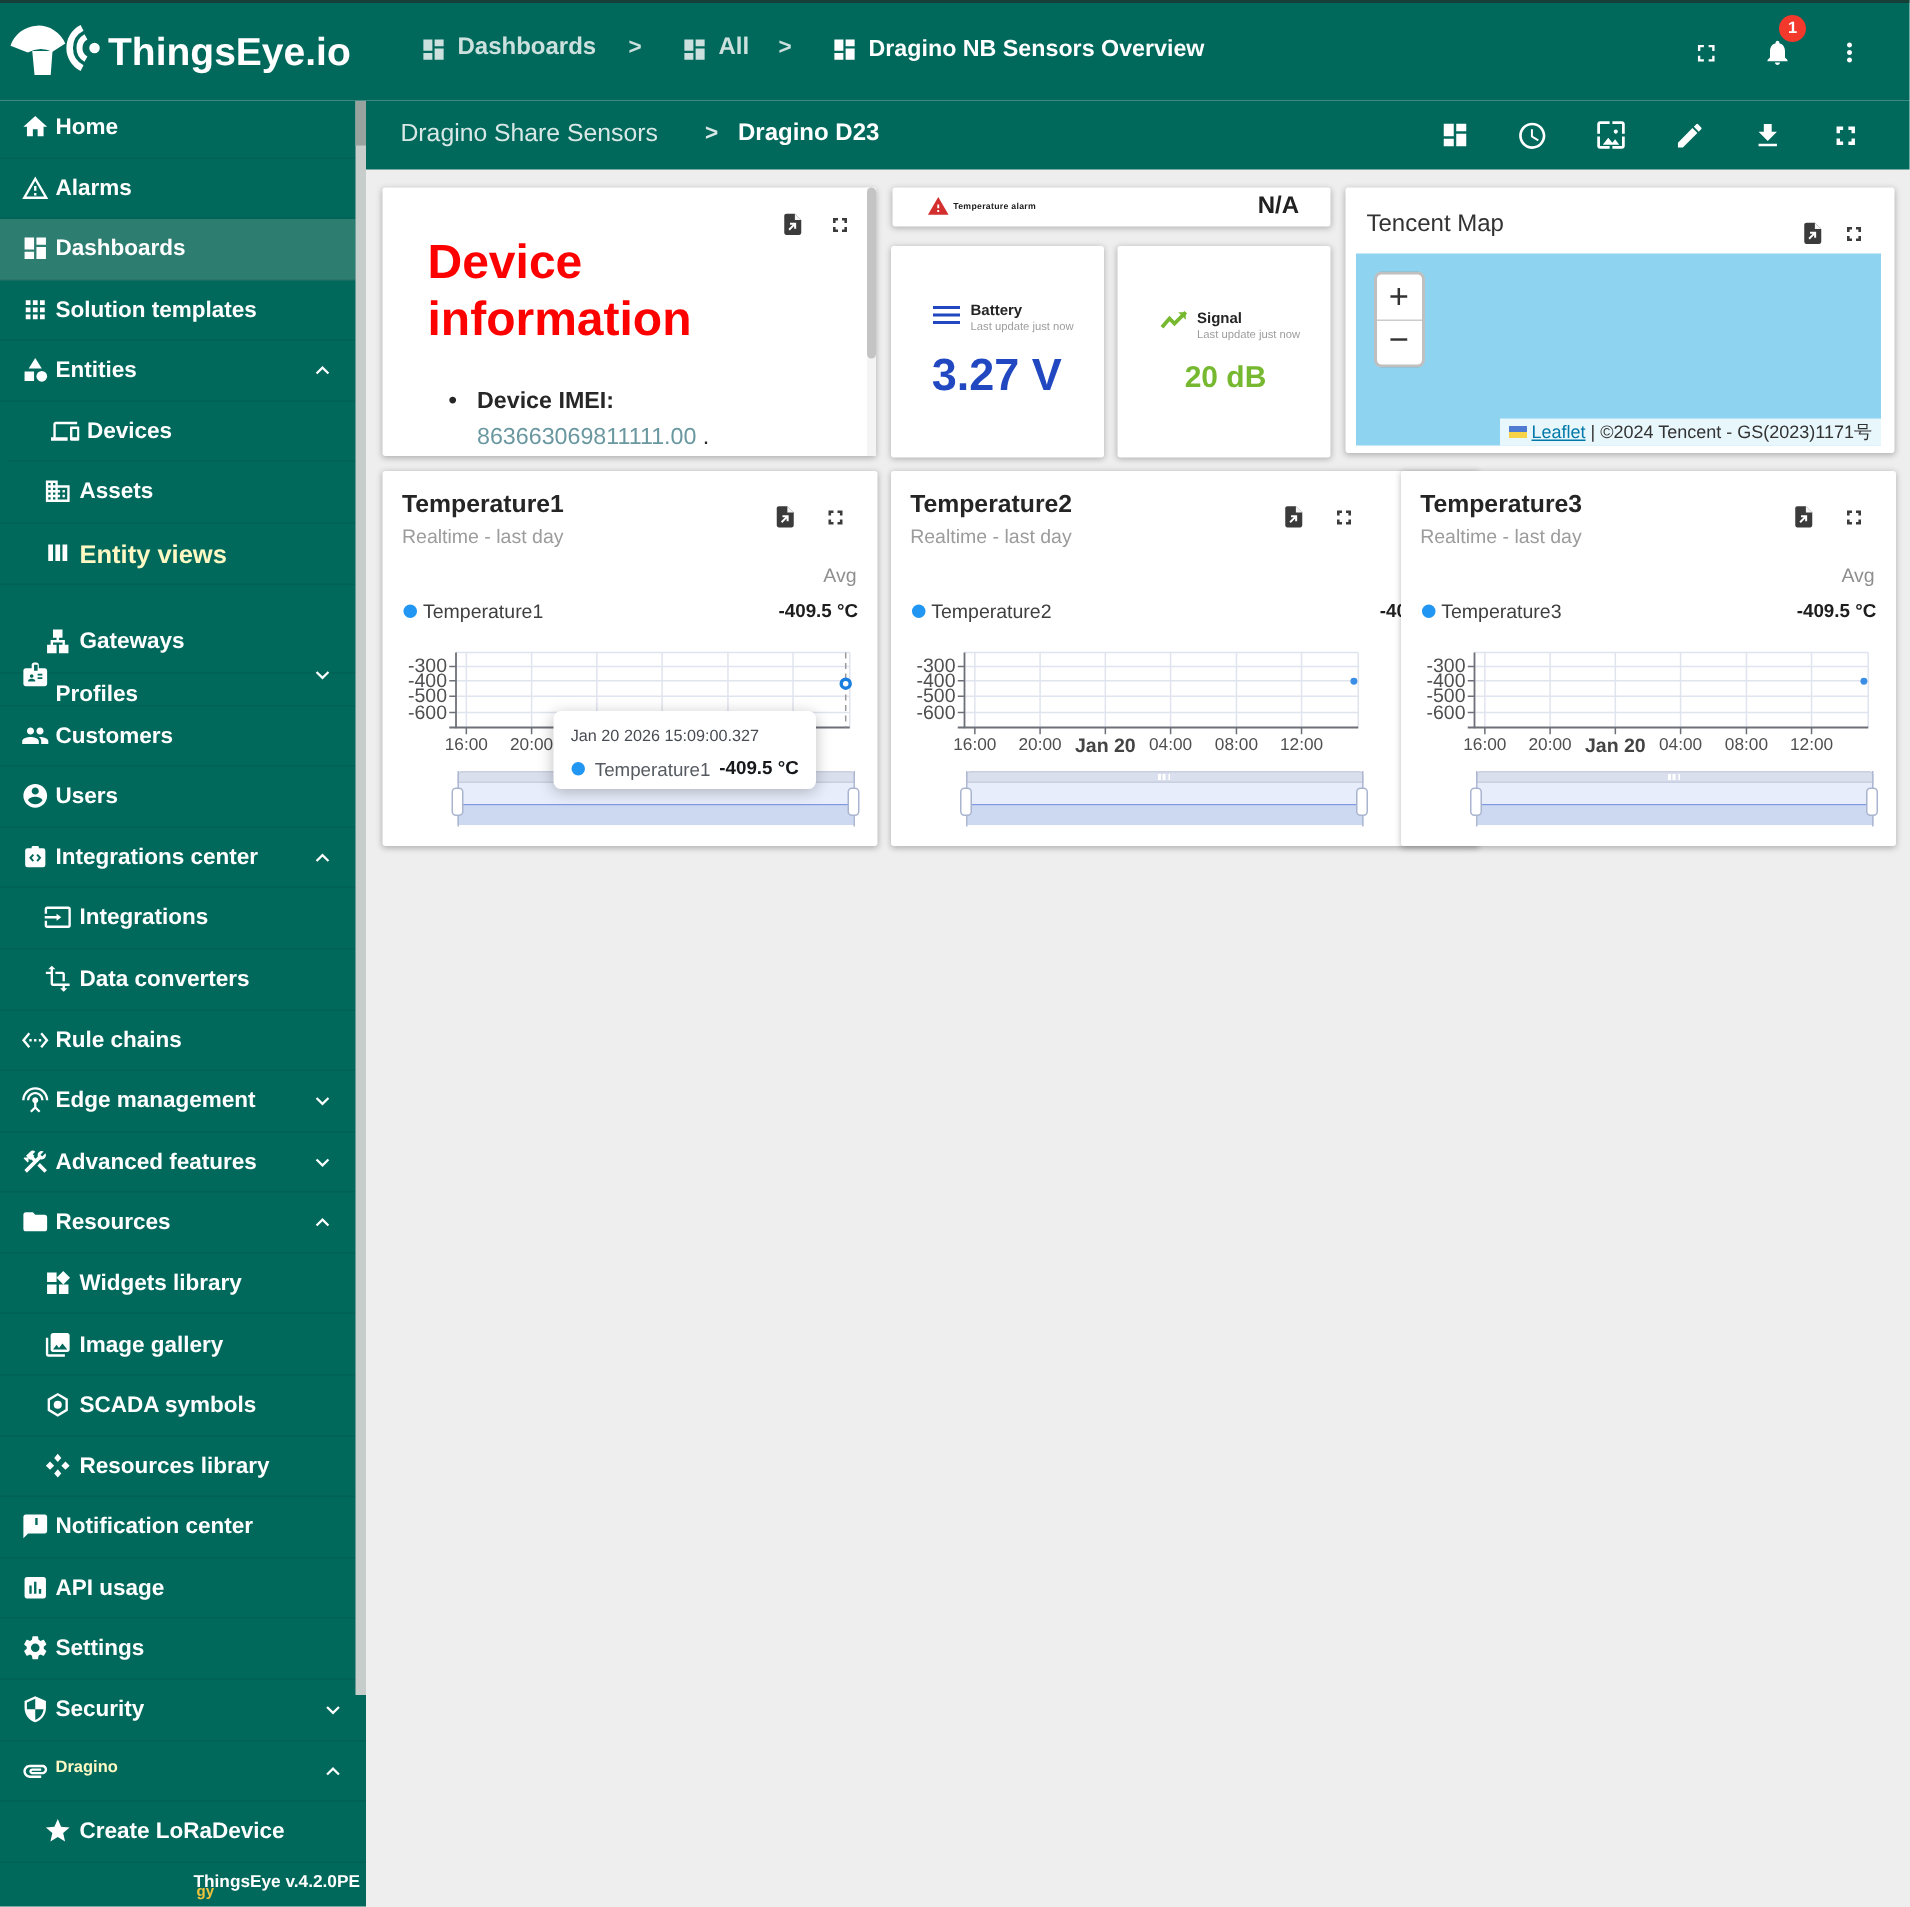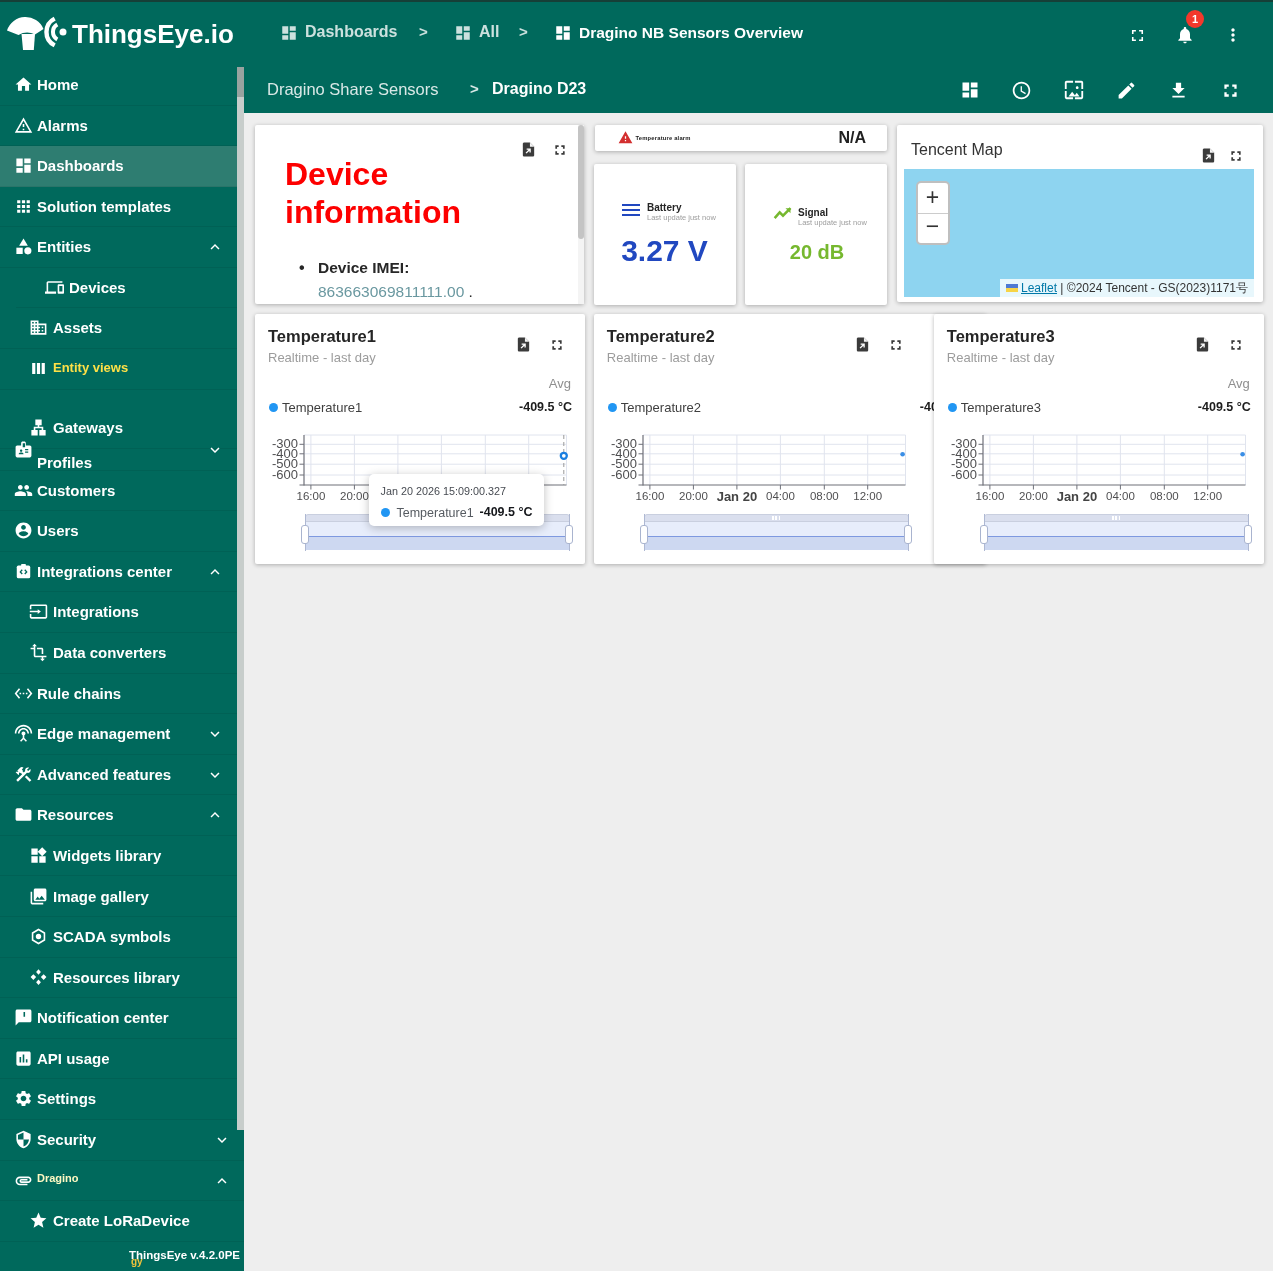--- a/index.html
+++ b/index.html
@@ -35,37 +35,37 @@
       <svg style="position:absolute;left:14px;top:10px" width="19" height="19" viewBox="0 0 24 24" fill="#fff">
         <path d="M12 2l-5.5 9h11L12 2z"></path>
         <circle cx="17.5" cy="17.5" r="4.5"></circle>
         <path d="M3 13.5h8v8H3v-8z"></path>
       </svg>
       <div style="position:absolute;left:37px;top:11px;font-size:15px;font-weight:bold;color:#fff;white-space:nowrap">Entities</div>
       <svg style="position:absolute;right:13px;top:11px" width="18" height="18" viewBox="0 0 24 24" fill="#fff">
         <path d="M12 8l-6 6 1.41 1.41L12 10.83l4.59 4.58L18 14z"></path>
       </svg>
     </div>
-<div style="position:absolute;left:16px;top:200.8px;width:286px;height:39.6px;border-bottom:1px solid rgba(0,0,0,0.07)">
+<div style="position:absolute;left:5px;top:200.8px;width:286px;height:39.6px;border-bottom:1px solid rgba(0,0,0,0.07)">
       <svg style="position:absolute;left:29px;top:10px" width="19" height="19" viewBox="0 0 24 24" fill="#fff">
         <path d="M4 6h18V4H4c-1.1 0-2 .9-2 2v11H0v3h14v-3H4V6zm19 2h-6c-.55 0-1 .45-1 1v10c0 .55.45 1 1 1h6c.55 0 1-.45 1-1V9c0-.55-.45-1-1-1zm-1 9h-4v-7h4v7z"></path>
       </svg>
       <div style="position:absolute;left:53px;top:11px;font-size:15px;font-weight:bold;color:#fff;white-space:nowrap">Devices</div>
     </div>
 <div style="position:absolute;left:0;top:241.4px;width:237px;height:39.6px;border-bottom:1px solid rgba(0,0,0,0.07)">
       <svg style="position:absolute;left:29px;top:10px" width="19" height="19" viewBox="0 0 24 24" fill="#fff">
         <path d="M12 7V3H2v18h20V7H12zM6 19H4v-2h2v2zm0-4H4v-2h2v2zm0-4H4V9h2v2zm0-4H4V5h2v2zm4 12H8v-2h2v2zm0-4H8v-2h2v2zm0-4H8V9h2v2zm0-4H8V5h2v2zm10 12h-8v-2h2v-2h-2v-2h2v-2h-2V9h8v10zm-2-8h-2v2h2v-2zm0 4h-2v2h2v-2z"></path>
       </svg>
       <div style="position:absolute;left:53px;top:11px;font-size:15px;font-weight:bold;color:#fff;white-space:nowrap">Assets</div>
     </div>
 <div style="position:absolute;left:0;top:282.0px;width:237px;height:39.6px;border-bottom:1px solid rgba(0,0,0,0.07)">
       <svg style="position:absolute;left:29px;top:10px" width="19" height="19" viewBox="0 0 24 24" fill="#fff">
         <path d="M10 5v14h4V5h-4zm-6 14h4V5H4v14zm12 0h4V5h-4v14z"></path>
       </svg>
-      <div style="position:absolute;left:53px;top:11px;font-size:13px;font-weight:bold;color:#fde047;white-space:nowrap">Entity views</div>
+      <div style="position:absolute;left:53px;top:11px;font-size:17px;font-weight:bold;color:#fef9c3;white-space:nowrap">Entity views</div>
     </div>
 <div style="position:absolute;left:0;top:341px;width:237px;height:39.6px;border-bottom:1px solid rgba(0,0,0,0.07)">
       <svg style="position:absolute;left:29px;top:10px" width="19" height="19" viewBox="0 0 24 24" fill="#fff">
         <path d="M13 22h8v-7h-3v-4h-5V9h3V2H8v7h3v2H6v4H3v7h8v-7H8v-2h8v2h-3v7z"></path>
       </svg>
       <div style="position:absolute;left:53px;top:11px;font-size:15px;font-weight:bold;color:#fff;white-space:nowrap">Gateways</div>
     </div>
 <div style="position:absolute;left:0;top:363.1px;width:237px;height:39.6px;border-bottom:1px solid rgba(0,0,0,0.07)">
       <svg style="position:absolute;left:14px;top:10px" width="19" height="19" viewBox="0 0 24 24" fill="#fff">
         <path d="M20 7h-5V4c0-1.1-.9-2-2-2h-2c-1.1 0-2 .9-2 2v3H4c-1.1 0-2 .9-2 2v11c0 1.1.9 2 2 2h16c1.1 0 2-.9 2-2V9c0-1.1-.9-2-2-2zM9 12c.83 0 1.5.67 1.5 1.5S9.83 15 9 15s-1.5-.67-1.5-1.5S8.17 12 9 12zm3 6H6v-.75c0-1 2-1.5 3-1.5s3 .5 3 1.5V18zm2-9h-3V4h3v5zm4 7h-4v-1.5h4V16zm0-3h-4v-1.5h4V13z"></path>

